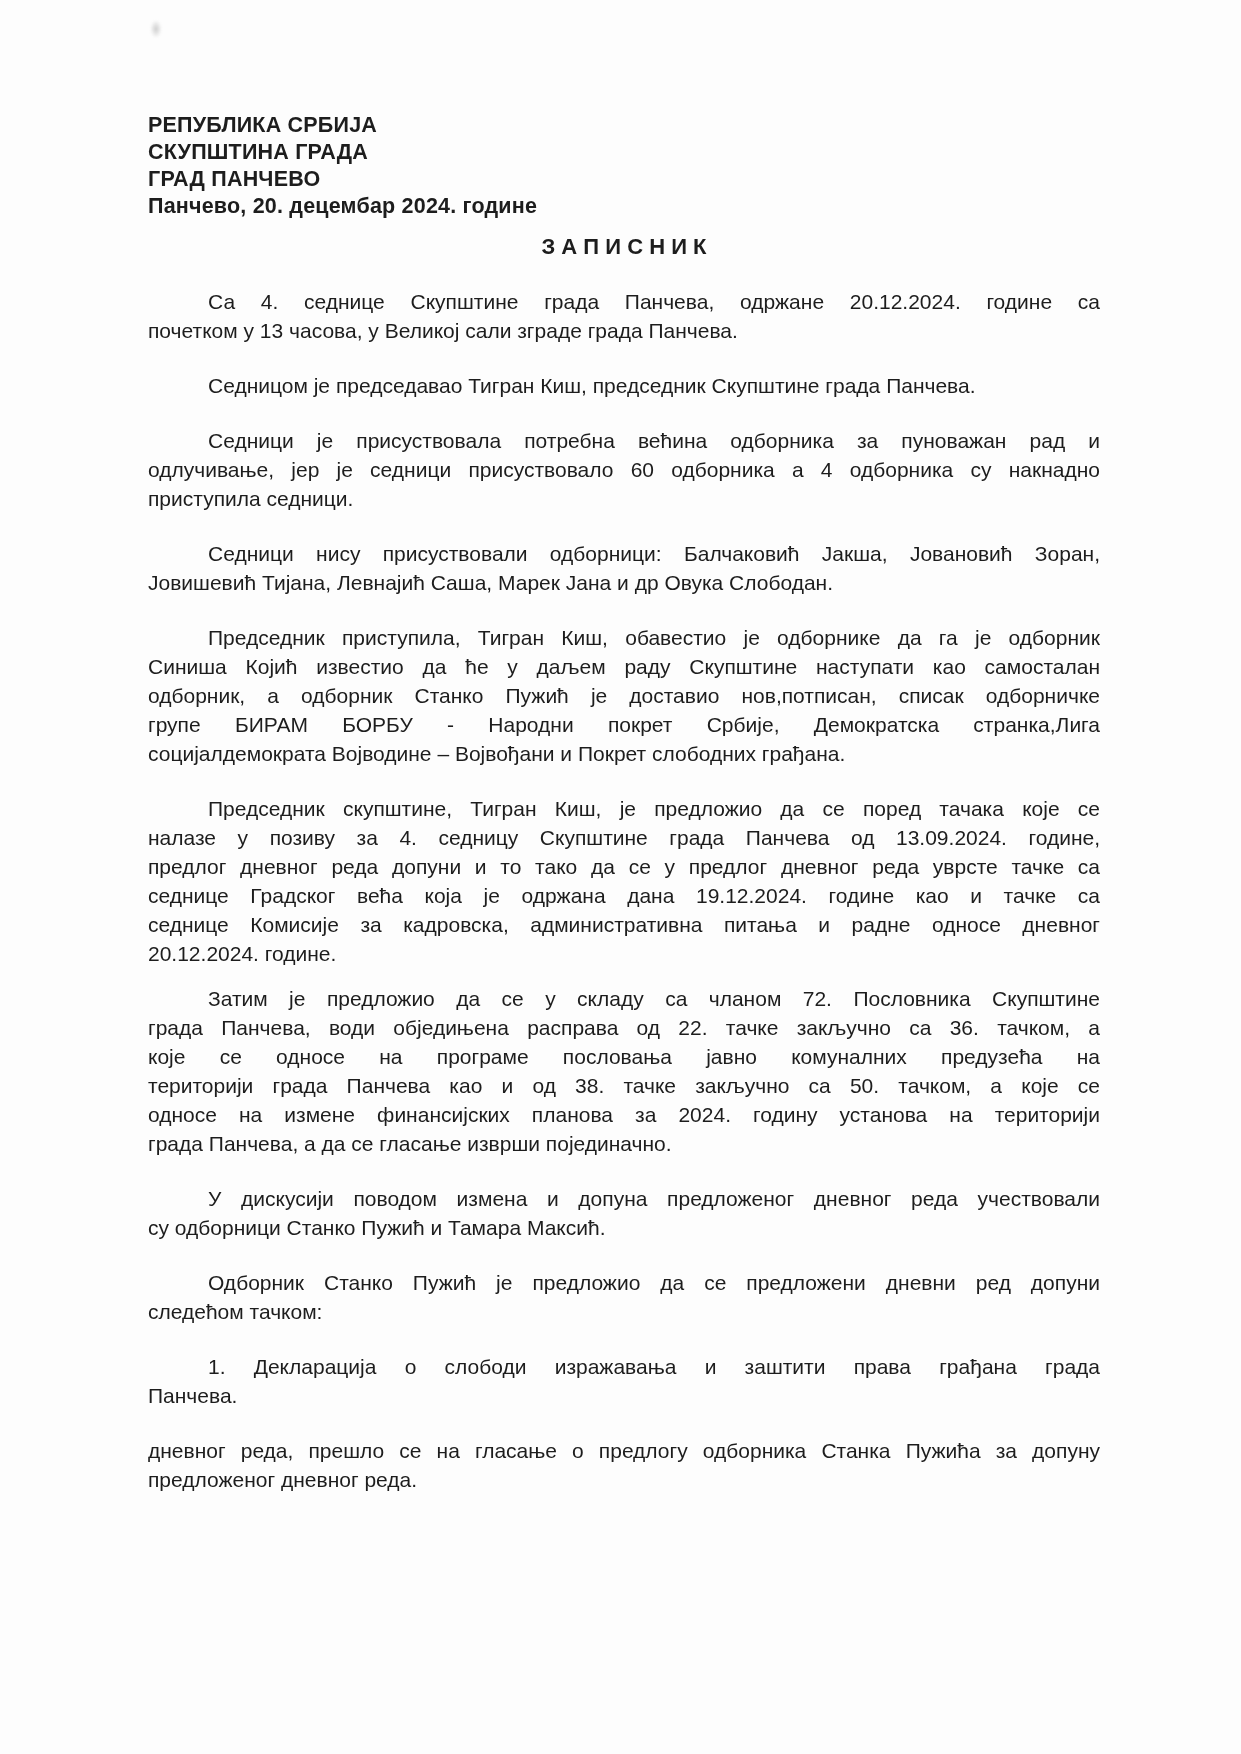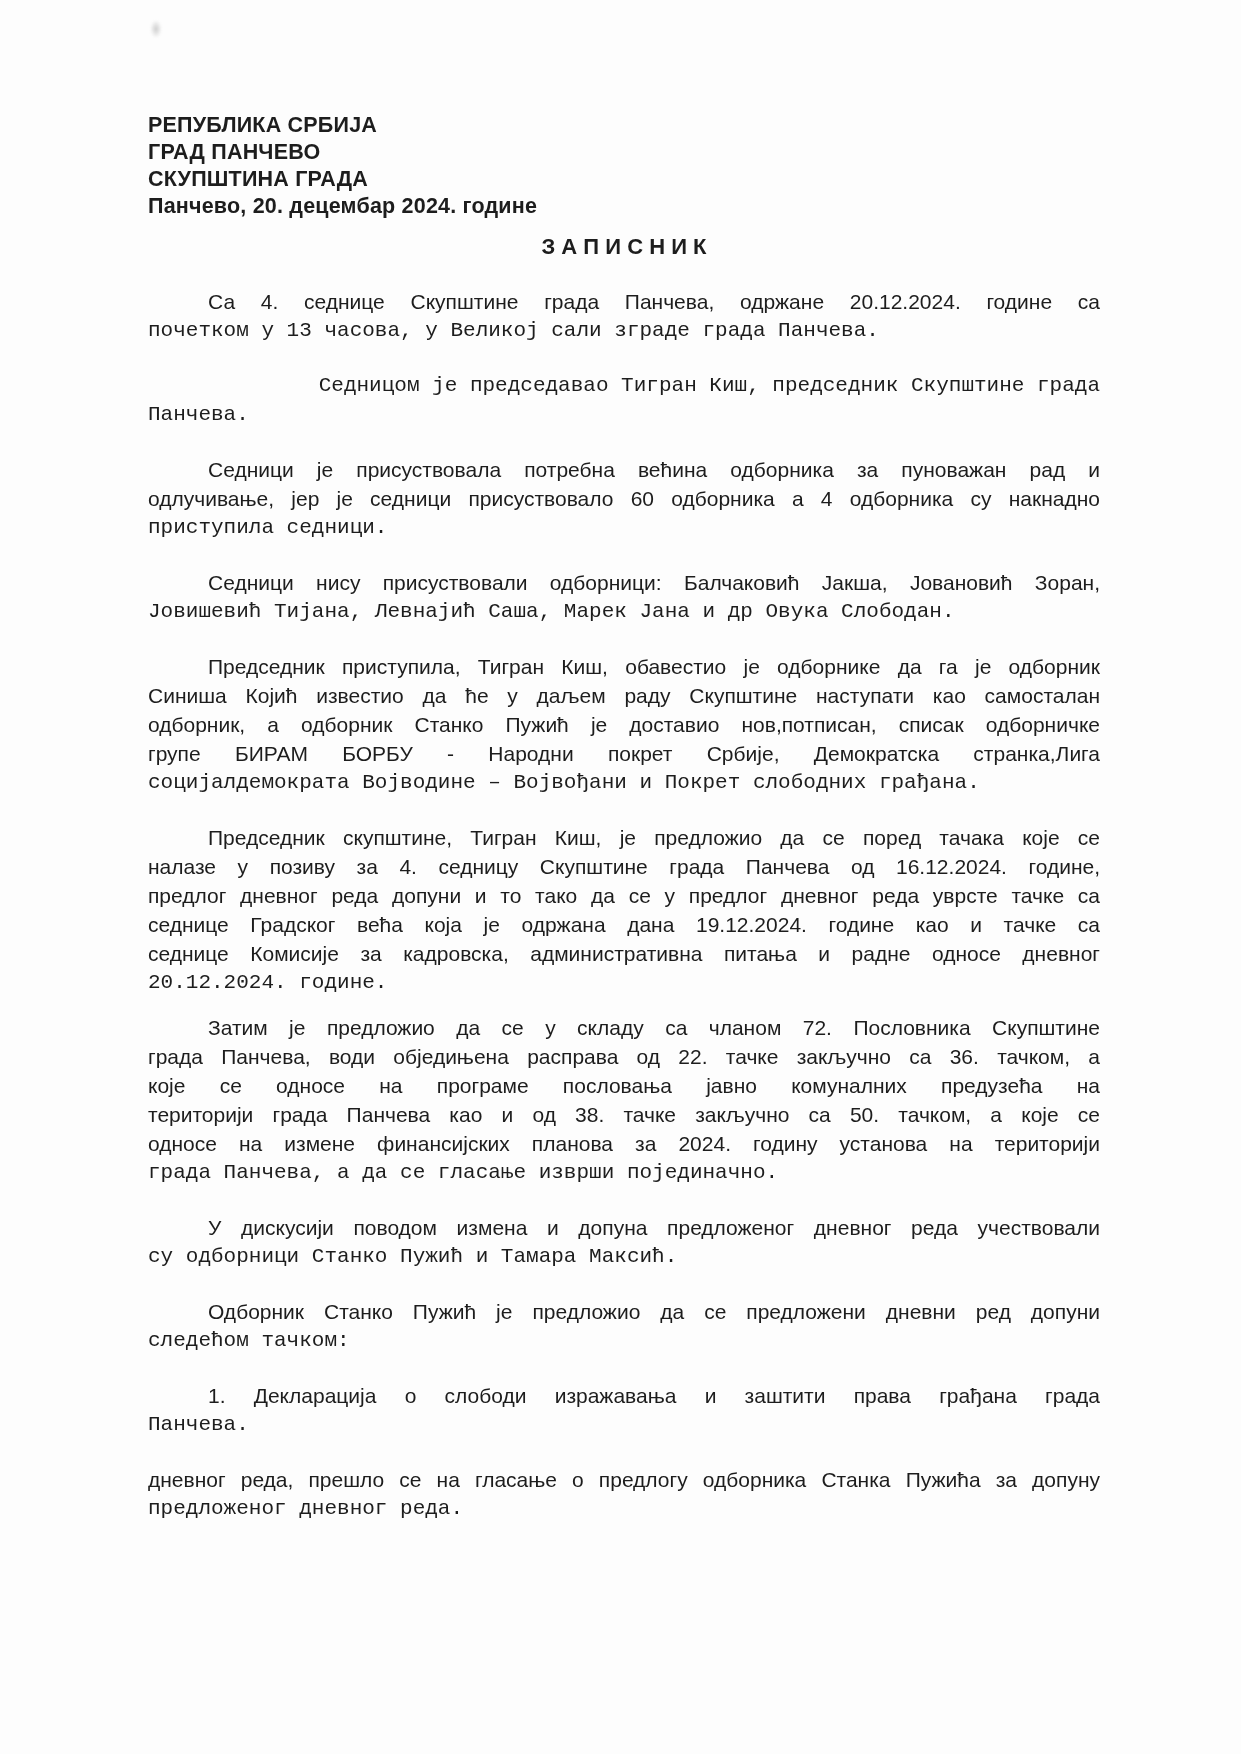--- a/index.html
+++ b/index.html
@@ -41,33 +41,33 @@
     margin-bottom: 26px;
     text-align: center;
   }
   .para {
     margin-top: 26px;
     font-size: 21px;
     line-height: 29px;
   }
   .para.nogap { margin-top: 16px; }
   .line.jl { text-align: justify; text-align-last: justify; }
-  .line.ll { text-align: right; text-align-last: left; font-family: Liberation Mono, monospace; }
+  .line.ll { text-align: right; text-align-last: left; }
   .line.ind { text-indent: 60px; }
 </style>
 </head>
 <body>
 
 <div class="page">
   <div class="scan-smudge"></div>
   <div class="content">
     <div class="letterhead">
       <div class="lh-line">РЕПУБЛИКА СРБИЈА</div>
+      <div class="lh-line">СКУПШТИНА ГРАДА</div>
       <div class="lh-line">ГРАД ПАНЧЕВО</div>
-      <div class="lh-line">СКУПШТИНА ГРАДА</div>
       <div class="lh-line">Панчево, 20. децембар 2024. године</div>
     </div>
     <div class="title">З А П И С Н И К</div>
     <div>
         <div class="para">
           <div class="line jl ind">Са 4. седнице Скупштине града Панчева, одржане 20.12.2024. године са</div>
           <div class="line ll">почетком у 13 часова, у Великој сали зграде града Панчева.</div>
         </div>
         <div class="para">
           <div class="line ll ind">Седницом је председавао Тигран Киш, председник Скупштине града Панчева.</div>
@@ -83,21 +83,21 @@
         </div>
         <div class="para">
           <div class="line jl ind">Председник приступила, Тигран Киш, обавестио је одборнике да га је одборник</div>
           <div class="line jl">Синиша Којић известио да ће у даљем раду Скупштине наступати као самосталан</div>
           <div class="line jl">одборник, а одборник Станко Пужић је доставио нов,потписан, списак одборничке</div>
           <div class="line jl">групе БИРАМ БОРБУ - Народни покрет Србије, Демократска странка,Лига</div>
           <div class="line ll">социјалдемократа Војводине – Војвођани и Покрет слободних грађана.</div>
         </div>
         <div class="para">
           <div class="line jl ind">Председник скупштине, Тигран Киш, је предложио да се поред тачака које се</div>
-          <div class="line jl">налазе у позиву за 4. седницу Скупштине града Панчева од 16.12.2024. године,</div>
+          <div class="line jl">налазе у позиву за 4. седницу Скупштине града Панчева од 13.09.2024. године,</div>
           <div class="line jl">предлог дневног реда допуни и то тако да се у предлог дневног реда уврсте тачке са</div>
           <div class="line jl">седнице Градског већа која је одржана дана 19.12.2024. године као и тачке са</div>
           <div class="line jl">седнице Комисије за кадровска, административна питања и радне односе дневног</div>
           <div class="line ll">20.12.2024. године.</div>
         </div>
         <div class="para nogap">
           <div class="line jl ind">Затим је предложио да се у складу са чланом 72. Пословника Скупштине</div>
           <div class="line jl">града Панчева, води обједињена расправа од 22. тачке закључно са 36. тачком, а</div>
           <div class="line jl">које се односе на програме пословања јавно комуналних предузећа на</div>
           <div class="line jl">територији града Панчева као и од 38. тачке закључно са 50. тачком, а које се</div>

